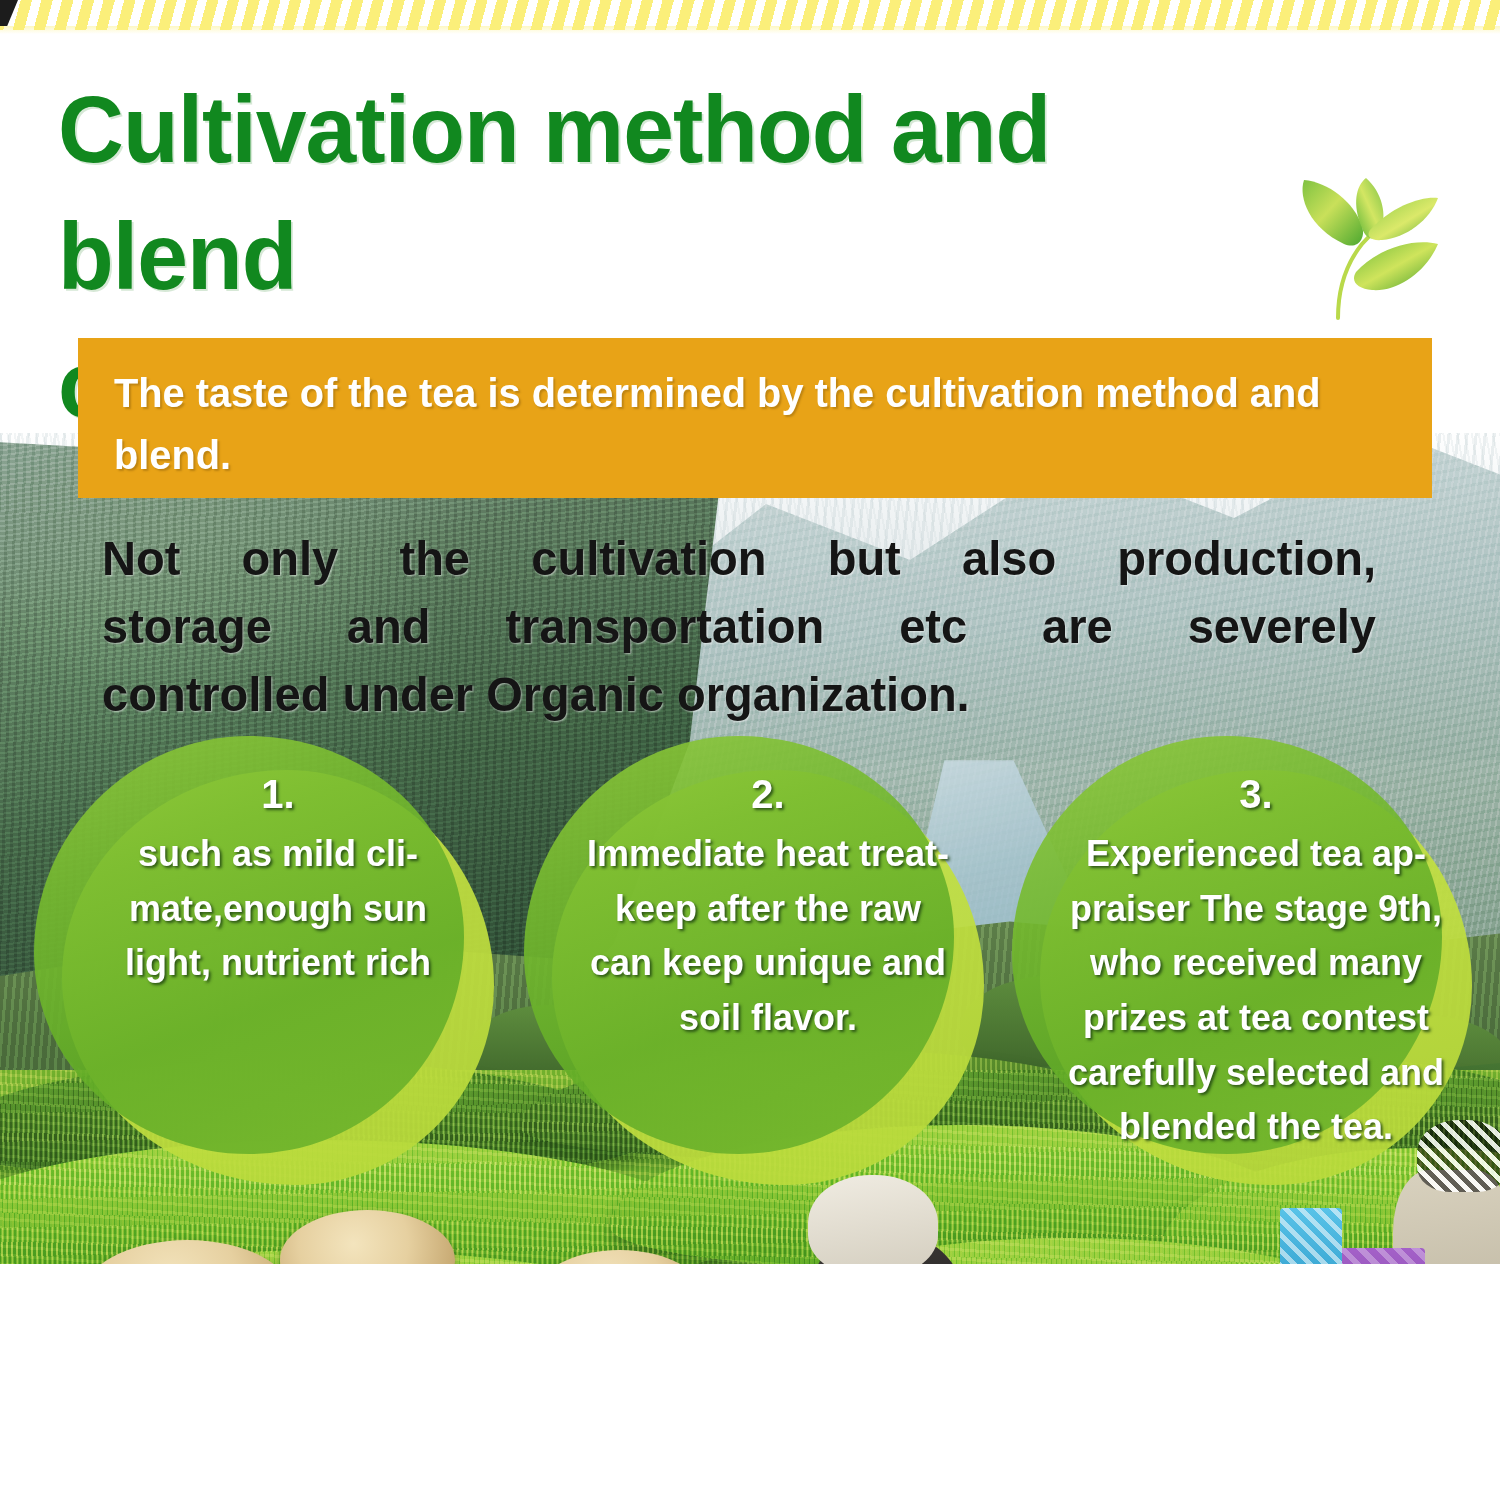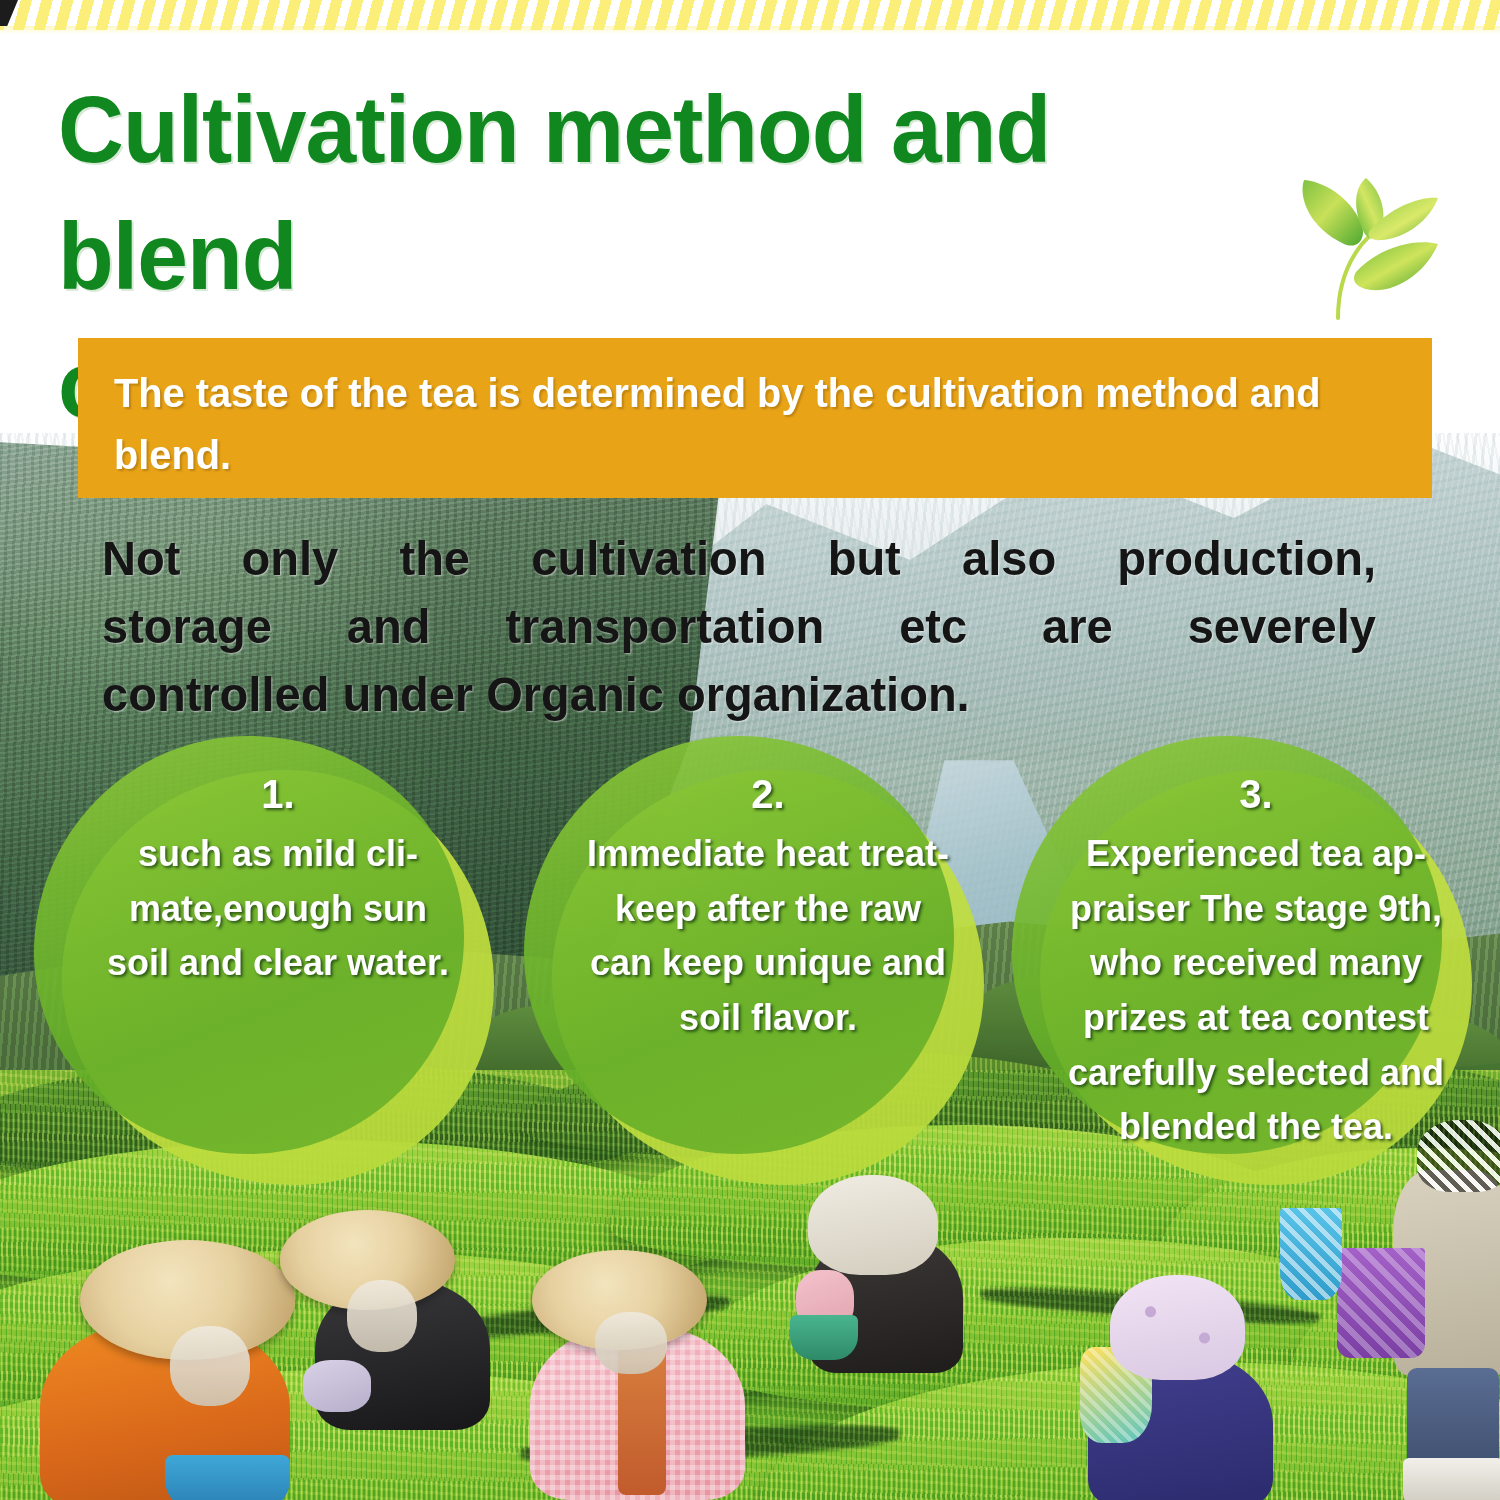--- a/index.html
+++ b/index.html
@@ -5,21 +5,21 @@
   * { margin:0; padding:0; box-sizing:border-box; }
   html,body { width:1500px; height:1500px; overflow:hidden; }
   body {
     font-family:"Liberation Sans", sans-serif;
     background:#ffffff;
     position:relative;
   }
 
   #poster {
     position:absolute; left:0; top:0;
-    width:1500px; height:1500px;
+    width:1500px; height:1264px;
     overflow:hidden;
     background:#ffffff;
   }
 
   
   .photo {
     position:absolute; left:0; top:430px; width:1500px; height:1070px;
     overflow:hidden;
   }
   
@@ -456,21 +456,21 @@
     <span>controlled under Organic organization.</span>
   </div>
 
   <div class="blob-wrap" id="blob1">
     <div class="blob-back"></div>
     <div class="blob-front"></div>
     <div class="blob-text">
       <span class="blob-num">1.</span>
       <span class="line">such as mild cli-</span>
       <span class="line">mate,enough sun</span>
-      <span class="line">soil and clear water.</span>
+      <span class="line">light, nutrient rich</span>
     </div>
   </div>
 
   <div class="blob-wrap" id="blob2">
     <div class="blob-back"></div>
     <div class="blob-front"></div>
     <div class="blob-text">
       <span class="blob-num">2.</span>
       <span class="line">Immediate heat treat-</span>
       <span class="line">keep after the raw</span>

